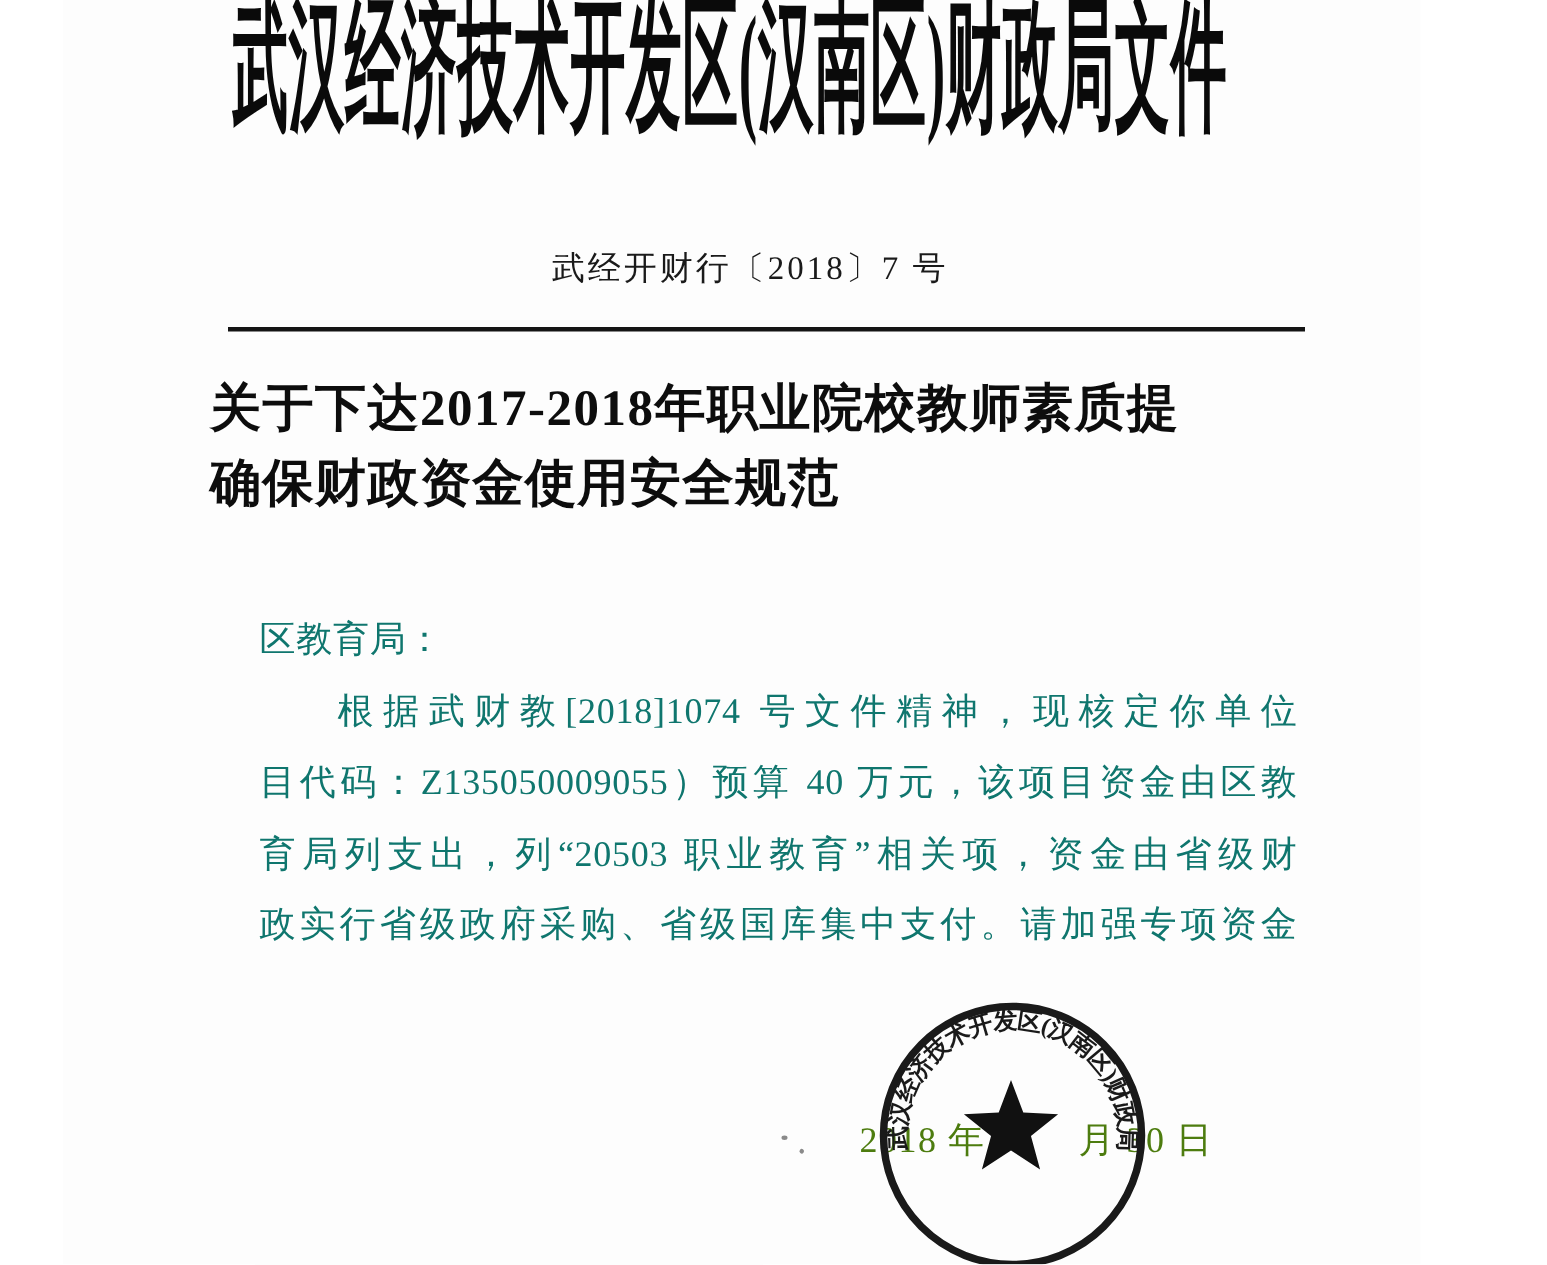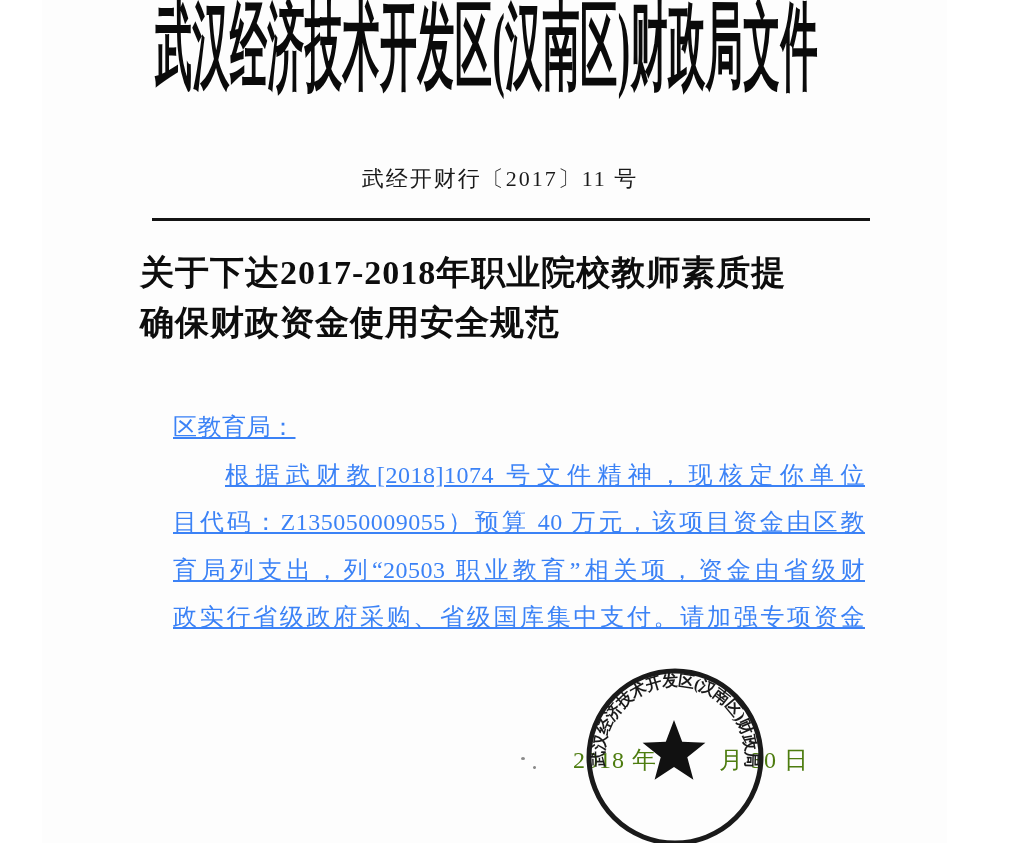--- a/index.html
+++ b/index.html
@@ -31,21 +31,21 @@
     position:absolute;left:152px;top:218px;width:718px;height:3px;
     background:#141414;
   }
   .doc-title{
     position:absolute;left:140px;top:248px;width:744px;
     text-align:left;font-weight:bold;font-size:34px;line-height:50px;
     letter-spacing:1px;color:#0d0d0d;
   }
   .body-block{
     position:absolute;left:173px;top:404px;width:692px;
-    font-size:24px;color:#3b82f6;letter-spacing:0.5px;text-decoration:underline;
+    font-size:24px;color:#0f766e;letter-spacing:0.5px;
   }
   .body-line{height:47.6px;line-height:47.6px;white-space:nowrap;}
   .body-line.just{white-space:normal;text-align:justify;text-align-last:justify;}
   .body-line.indent{padding-left:52px;}
   .date-line{
     position:absolute;left:573px;top:744px;
     font-size:24px;color:#4d7c0f;white-space:nowrap;letter-spacing:1px;
   }
   .date-suffix{margin-left:62px;}
   .seal-svg{position:absolute;left:0;top:0;pointer-events:none;}
@@ -59,21 +59,21 @@
 </style>
 </head>
 <body>
 
 <div class="screen">
 
   <div class="page-area"></div>
 
   <div class="banner">武汉经济技术开发区(汉南区)财政局文件</div>
 
-  <div class="doc-number">武经开财行〔2017〕11 号</div>
+  <div class="doc-number">武经开财行〔2018〕7 号</div>
 
   <div class="rule"></div>
 
   <div class="doc-title">
     <div>关于下达2017-2018年职业院校教师素质提</div>
     <div>确保财政资金使用安全规范</div>
   </div>
 
   <div class="body-block">
     <div class="body-line">区教育局：</div>

